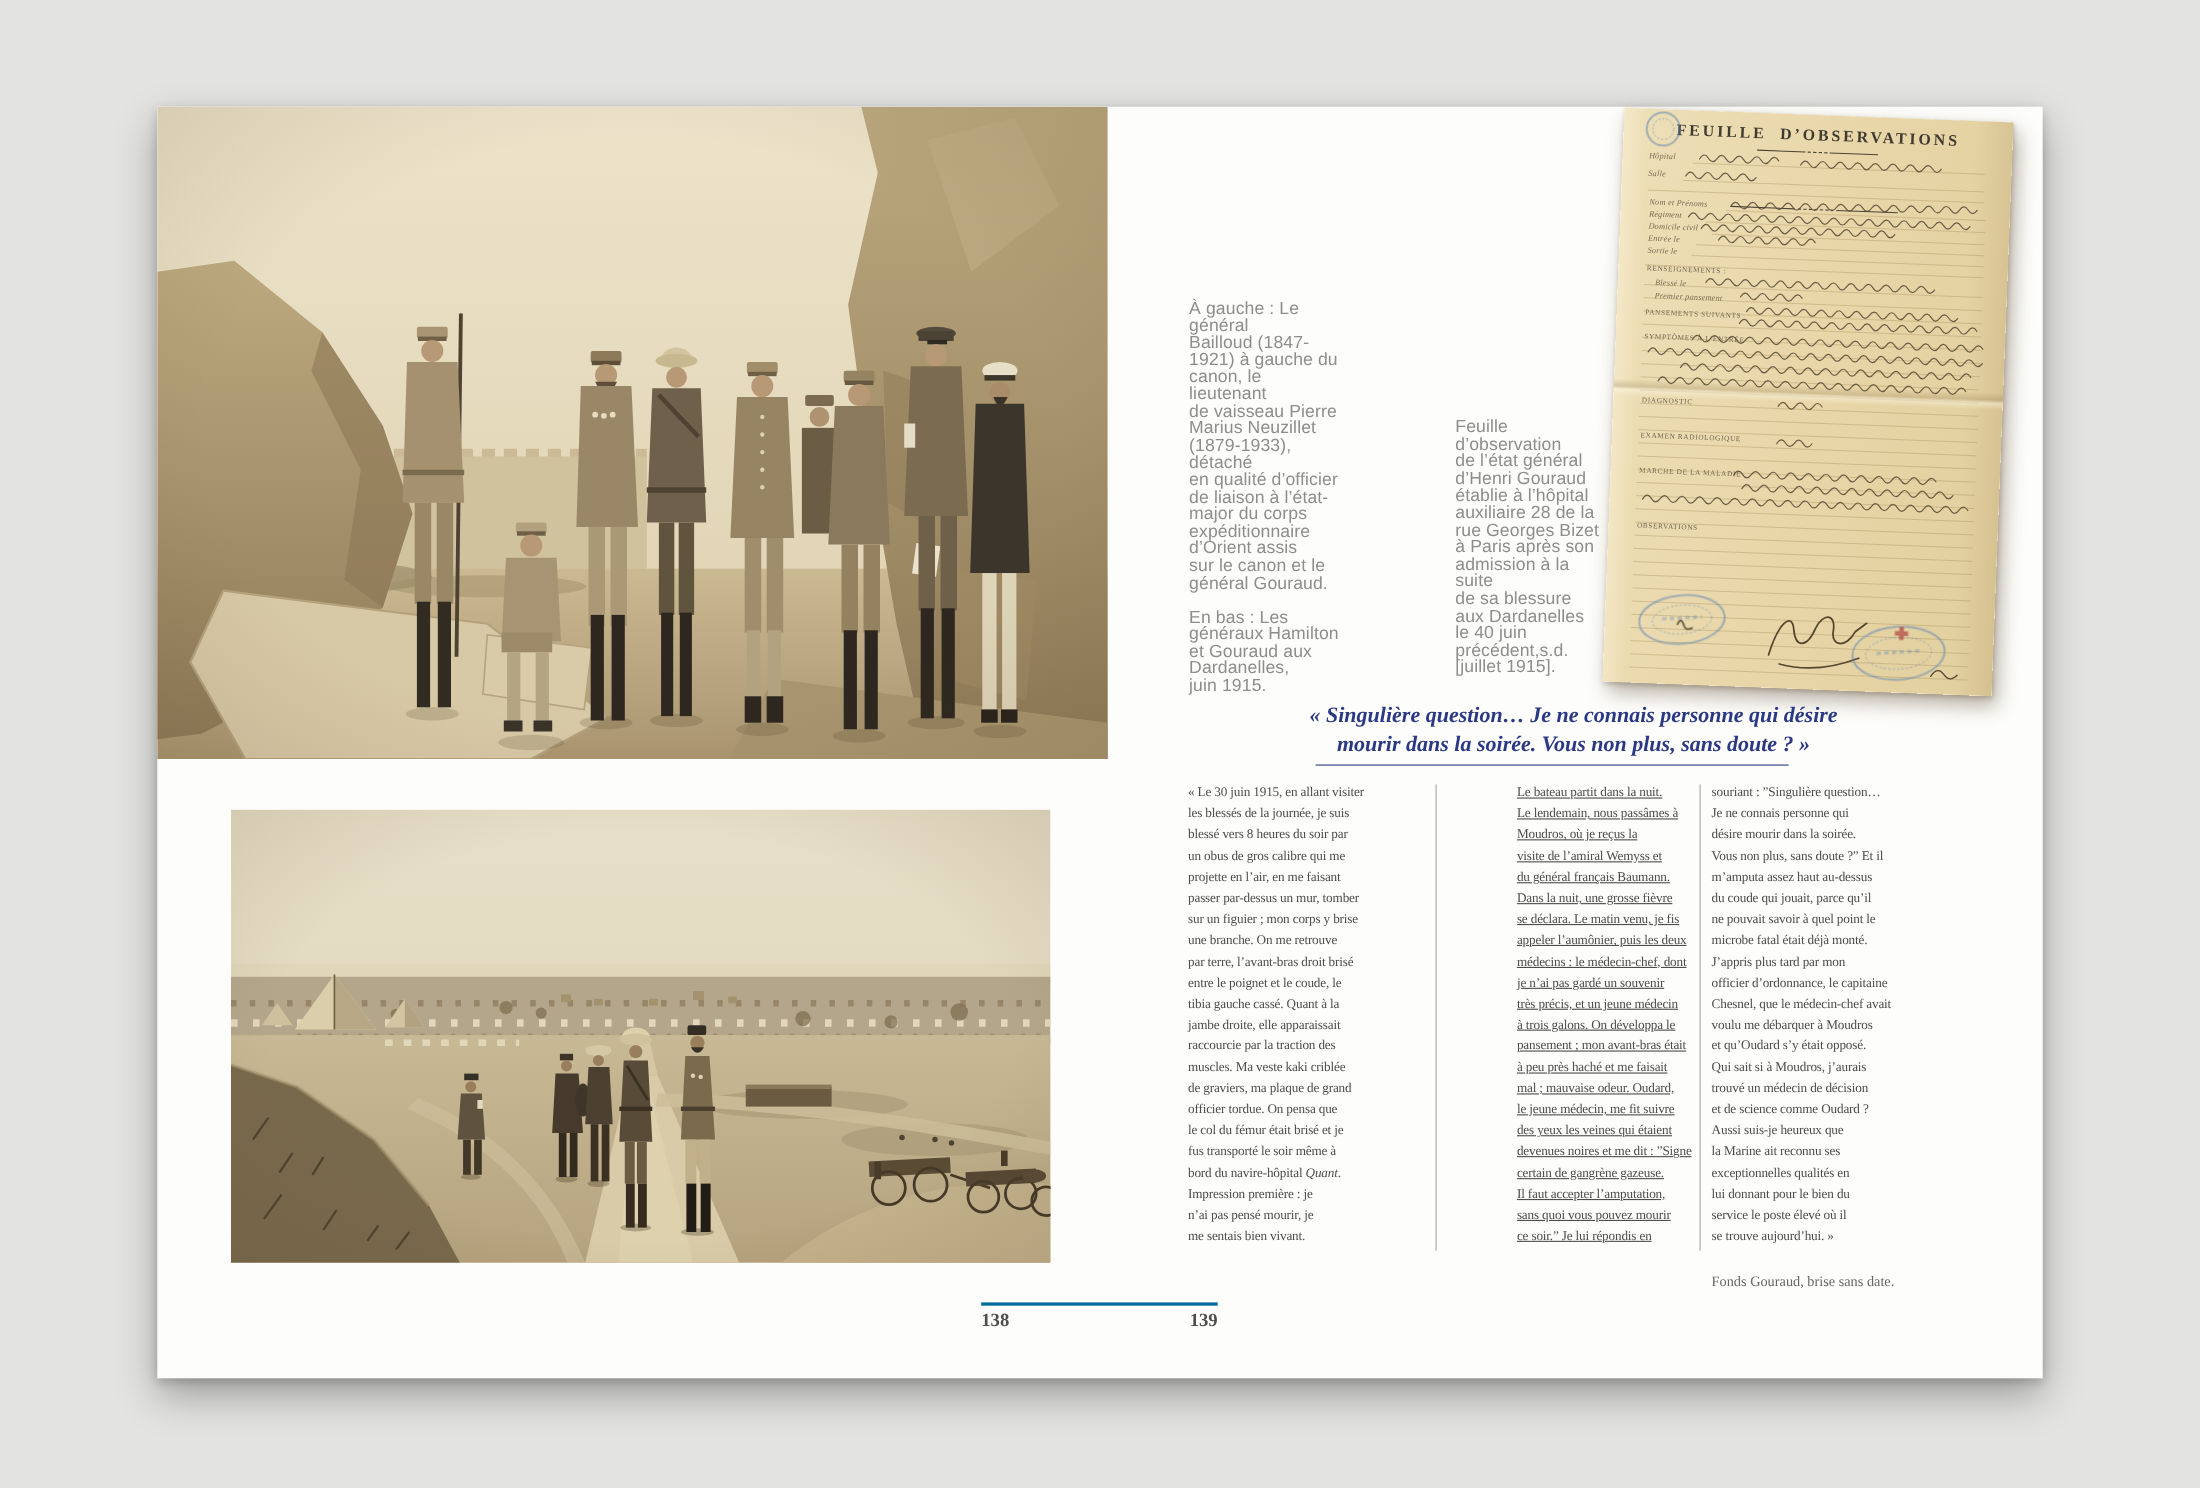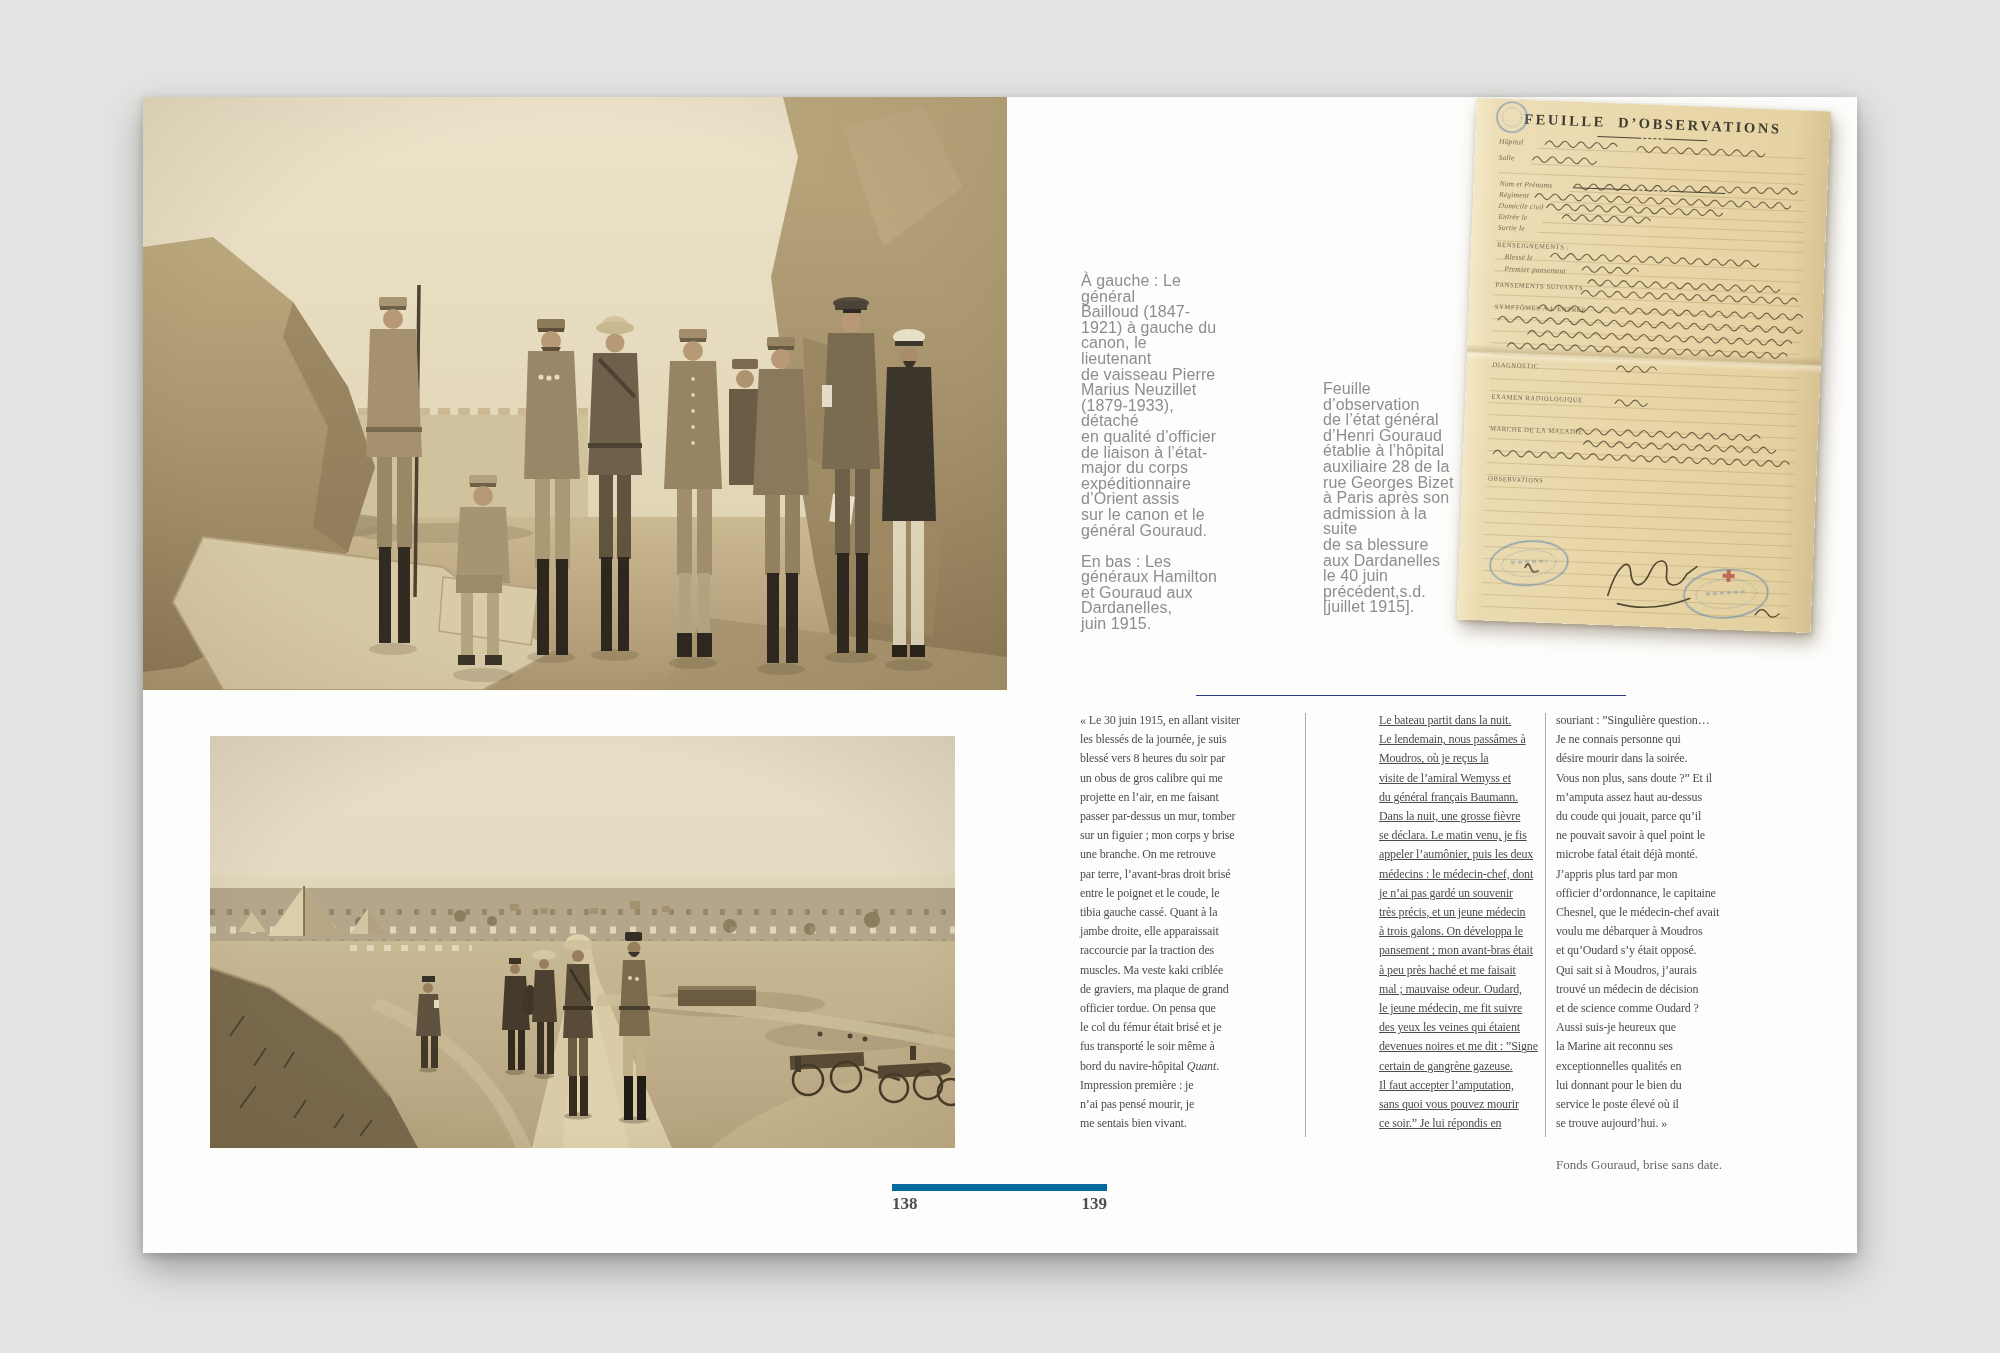--- a/index.html
+++ b/index.html
@@ -74,21 +74,21 @@
   .colsep{position:absolute;top:616px;height:424px;width:0;border-left:1px solid #a8a8a8;}
   #sep1{left:1162px;} #sep2{left:1402px;}
   #credit{
     position:absolute;left:1413px;top:1060px;width:240px;
     font-family:"Liberation Serif",serif;font-size:13px;color:#666;
   }
 
   
   #folio{
     position:absolute;left:749px;top:1087px;width:215px;
-    border-top:7px solid #0369a1;display:flex;justify-content:space-between;
+    border-top:3px solid #0369a1;display:flex;justify-content:space-between;
     padding-top:3px;
     font-family:"Liberation Serif",serif;font-weight:bold;font-size:17px;color:#4e4e4e;
   }
 </style>
 </head>
 <body>
 
 <div class="spread">
 
   <svg id="photo-top" class="photo" viewBox="0 0 864 593" role="img">
@@ -538,20 +538,22 @@
 auxiliaire 28 de la
 rue Georges Bizet
 à Paris après son
 admission à la suite
 de sa blessure
 aux Dardanelles
 le 40 juin
 précédent,s.d.
 [juillet 1915].</div>
 
+  <div id="quote">« Singulière question… Je ne connais personne qui désire
+mourir dans la soirée. Vous non plus, sans doute ? »</div>
   <div id="quote-rule"></div>
 
   <div class="bodycol" id="col1"><span>« Le 30 juin 1915, en allant visiter
 les blessés de la journée, je suis
 blessé vers 8 heures du soir par
 un obus de gros calibre qui me
 projette en l’air, en me faisant
 passer par-dessus un mur, tomber
 sur un figuier ; mon corps y brise
 une branche. On me retrouve

